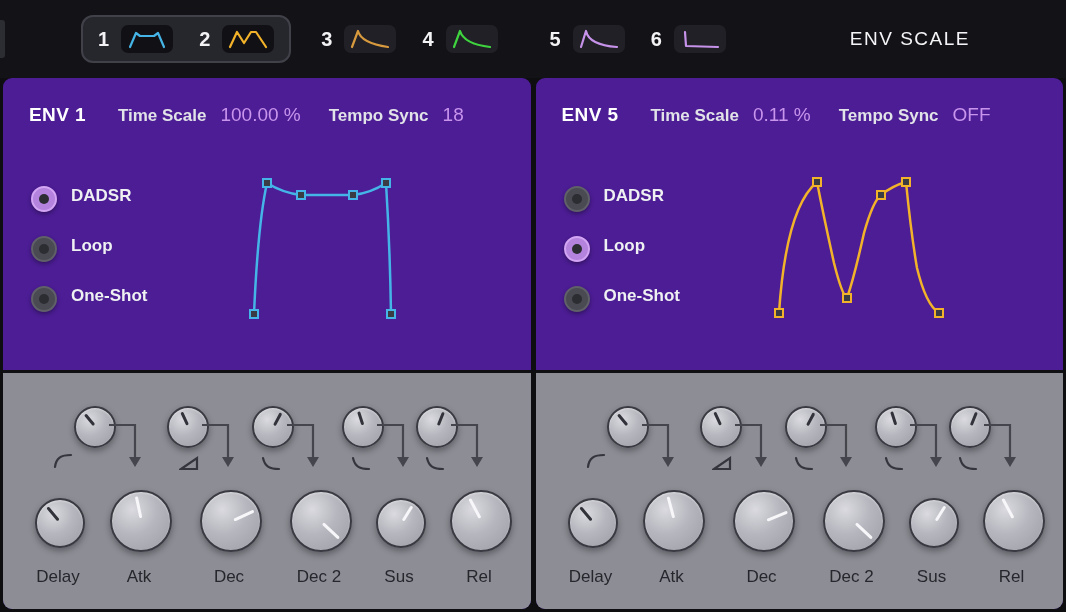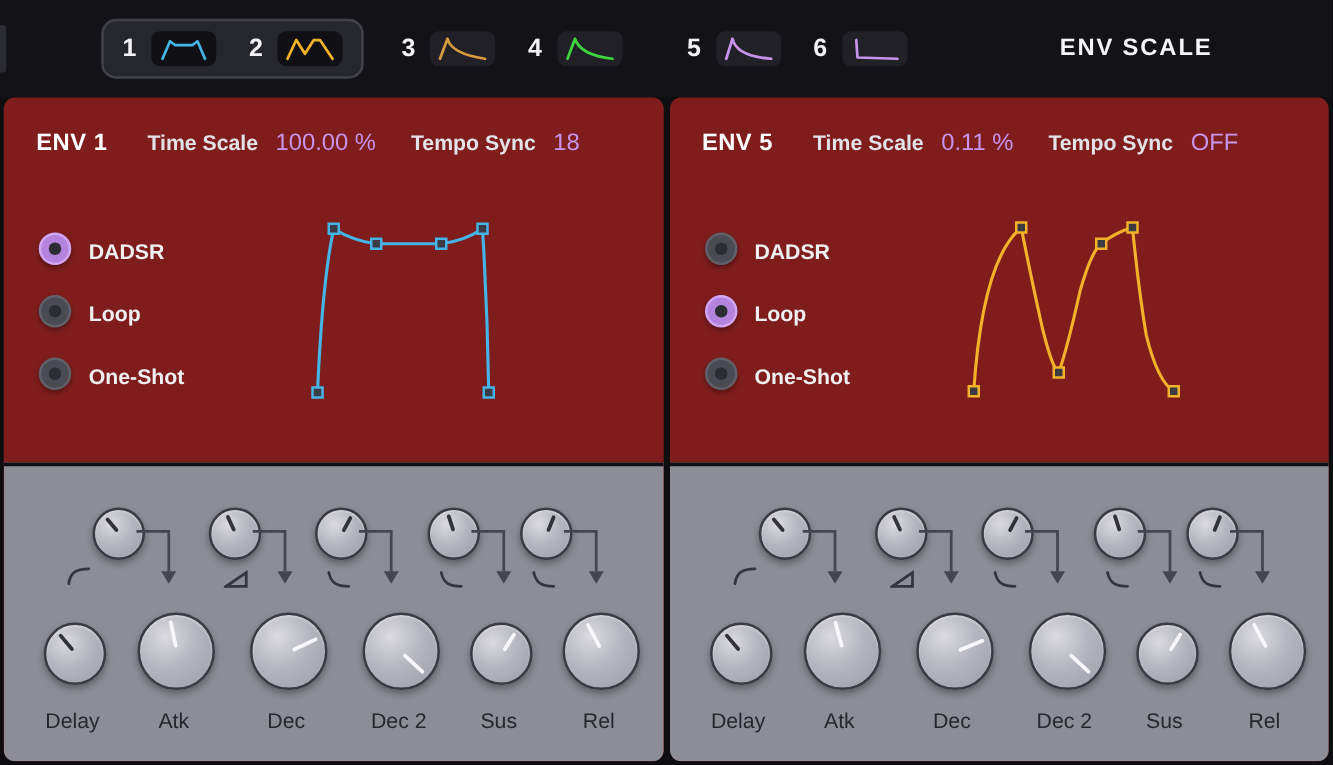--- a/index.html
+++ b/index.html
@@ -11,32 +11,32 @@
   .tab-group{display:flex;align-items:center;gap:26px;}
   .tab-group.active{background:#26262d;border:2px solid #41414a;border-radius:12px;padding:8px 15px;}
   .tab-group.plain{margin-left:30px;}
   .tab-group.plain2{margin-left:52px;}
   .env-tab{display:flex;align-items:center;gap:12px;cursor:pointer;}
   .tab-num{color:#f3f3f6;font-size:20px;font-weight:700;}
   .tab-chip{width:52px;height:28px;border-radius:7px;background:#202026;display:flex;align-items:center;justify-content:center;}
   .tab-group.active .tab-chip{background:#111115;}
   .tab-chip svg{display:block;}
   .tab-chip path{fill:none;stroke-width:2.2;stroke-linejoin:round;stroke-linecap:round;}
-  .envscale{margin-left:auto;margin-right:96px;color:#f5f5f8;font-size:19px;font-weight:700;letter-spacing:1.5px;}
+  .envscale{margin-left:auto;margin-right:96px;color:#f5f5f8;font-size:19px;font-weight:400;letter-spacing:1.5px;}
 
   
   .panels-row{flex:1;display:flex;gap:5px;padding:0 3px 3px 3px;}
-  .panel{flex:1;display:flex;flex-direction:column;border-radius:9px;overflow:hidden;background:#7f1d1d;}
+  .panel{flex:1;display:flex;flex-direction:column;border-radius:9px;overflow:hidden;background:#4c1d95;}
   .panel-top{height:292px;flex:0 0 292px;position:relative;}
   .panel-header{position:absolute;left:26px;top:26px;display:flex;align-items:baseline;}
   .env-title{font-size:19px;font-weight:800;color:#ffffff;letter-spacing:.4px;margin-right:32px;}
   .hdr-label{font-size:17px;font-weight:600;color:#e2e3e8;margin-right:14px;}
   .hdr-value{font-size:19px;font-weight:400;color:#c894ec;margin-right:28px;cursor:ns-resize;}
 
-  .mode-item{position:absolute;left:28px;display:flex;align-items:flex-end;gap:14px;cursor:pointer;}
+  .mode-item{position:absolute;left:28px;display:flex;align-items:flex-start;gap:14px;cursor:pointer;}
   .radio{width:22px;height:22px;border-radius:50%;background:#4a4a53;border:2px solid #606069;position:relative;box-shadow:0 2px 4px rgba(0,0,0,.35);}
   .radio::after{content:"";position:absolute;inset:6px;border-radius:50%;background:#2c2c33;}
   .radio.selected{background:#b383de;border-color:#d3a5f4;}
   .mode-label{font-size:17px;font-weight:600;color:#eef0f2;}
 
   .env-svg{position:absolute;left:228px;top:70px;cursor:crosshair;}
 
   
   .knob-section{flex:1;position:relative;background:#8d8d95;border-top:3px solid #101014;}
   .knob{position:absolute;border-radius:50%;cursor:ns-resize;

